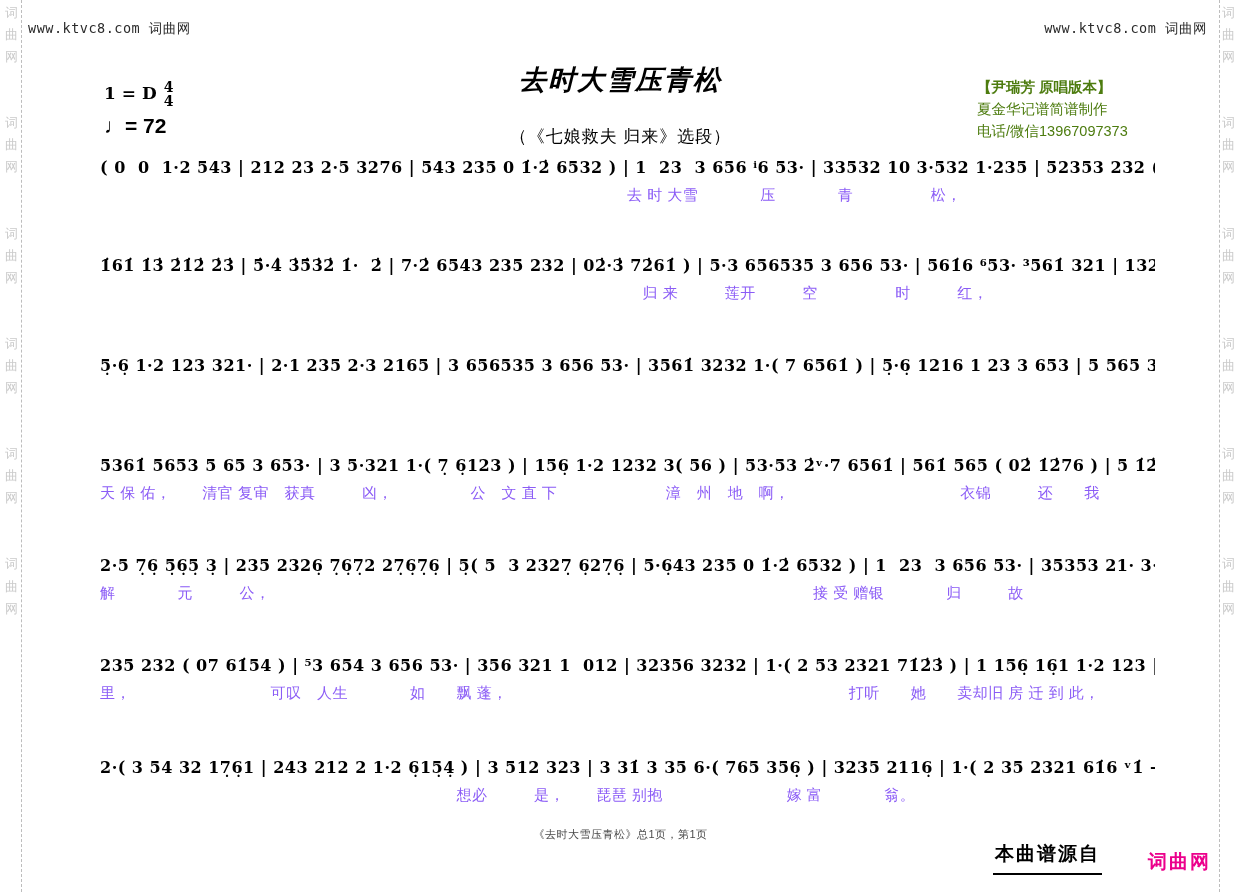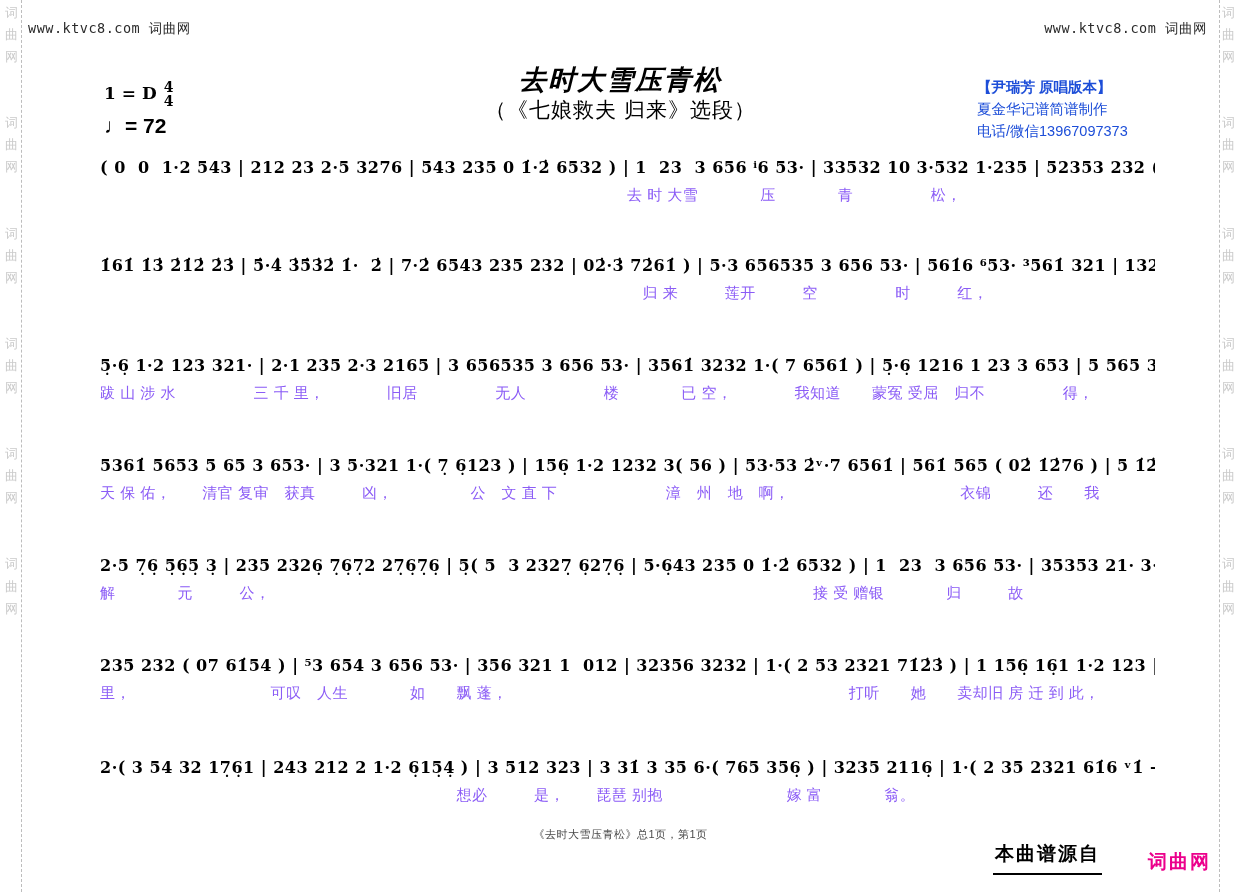--- a/index.html
+++ b/index.html
@@ -21,26 +21,26 @@
   
   .wm-top{
     position:absolute;top:20px;font-family:"DejaVu Sans Mono",monospace;
     font-size:13.5px;color:#2b2b2b;letter-spacing:.5px;
   }
   .wm-top.tl{left:28px;}
   .wm-top.tr{right:34px;}
   
   .center-wrap{position:absolute;left:0;right:0;text-align:center;}
   .title{top:62px;font-size:27px;font-weight:bold;letter-spacing:2px;font-style:italic;}
-  .subtitle{top:96px;font-size:21px;letter-spacing:1px;}
+  .subtitle{top:125px;font-size:17px;letter-spacing:1px;}
   .keysig{position:absolute;left:104px;top:80px;font-family:"DejaVu Serif",serif;font-weight:bold;font-size:17px;}
   .timesig{display:inline-block;vertical-align:middle;text-align:center;line-height:1;margin-left:6px;font-size:14px;}
   .timesig div{padding:0 1px;}
   .tempo{position:absolute;left:104px;top:114px;font-family:Liberation Sans, sans-serif;font-weight:bold;font-size:21px;}
-  .credits{position:absolute;left:977px;top:76px;width:185px;font-size:14.5px;line-height:22px;color:#1d4ed8;}
+  .credits{position:absolute;left:977px;top:76px;width:185px;font-size:14.5px;line-height:22px;color:#4d7c0f;}
   .credits .c1{font-weight:bold;}
   
   .system{position:absolute;left:100px;right:86px;}
   .notation{
     font-family:"DejaVu Serif",serif;font-weight:bold;font-size:16px;
     white-space:pre;letter-spacing:.5px;overflow:hidden;
   }
   .lyrics{
     margin-top:9px;font-size:15px;white-space:pre;letter-spacing:.5px;
     overflow:hidden;color:#8b5cf6;
@@ -94,21 +94,20 @@
 <div class="system" style="top:158px">
   <div class="notation">( 0  0  1·2 543 | 212 23 2·5 3276 | 543 235 0 1̇·2̇ 6532 ) | 1  23  3 656 ⁱ6 53· | 33532 10 3·532 1·235 | 52353 232 ( 03 56</div>
   <div class="lyrics">　　　　　　　　　　　　　　　　　　　　　　　　　　　　　　　　　　去 时 大雪　　　　压　　　　青　　　　　松，</div>
 </div>
 <div class="system" style="top:256px">
   <div class="notation">1̇61̇ 1̇3̇ 2̇1̇2̇ 2̇3̇ | 5̇·4̇ 3̇5̇3̇2̇ 1̇·  2̇ | 7·2̇ 6543 235 232 | 02̇·3̇ 72̇61̇ ) | 5·3 656535 3 656 53· | 561̇6 ⁶53· ³561̇ 321 | 132 121 ( 051̇ 6532 |</div>
   <div class="lyrics">　　　　　　　　　　　　　　　　　　　　　　　　　　　　　　　　　　　归 来　　　莲开　　　空　　　　　时　　　红，</div>
 </div>
 <div class="system" style="top:356px">
   <div class="notation">5̣·6̣ 1·2 123 321· | 2·1 235 2·3 2165 | 3 656535 3 656 53· | 3561̇ 3232 1·( 7 6561̇ ) | 5̣·6̣ 1216 1 23 3 653 | 5 565 321 ³23 216̣ |</div>
-  <div class="lyrics">跋 山 涉 水　　　　　三 千 里，　　　　旧居　　　　　无人　　　　　楼　　　　已 空，　　　　我知道　　蒙冤 受屈　归不　　　　　得，</div>
 </div>
 <div class="system" style="top:456px">
   <div class="notation">5361̇ 5653 5 65 3 653· | 3 5·321 1·( 7̣ 6̣123 ) | 156̣ 1·2 1232 3( 56 ) | 53·53 2̇ᵛ·7 6561̇ | 561̇ 565 ( 02̇ 1̇2̇76 ) | 5 1̇2̇1̇65 1·212 323 |</div>
   <div class="lyrics">天 保 佑，　　清官 复审　获真　　　凶，　　　　　公　文 直 下　　　　　　　漳　州　地　啊，　　　　　　　　　　　衣锦　　　还　　我</div>
 </div>
 <div class="system" style="top:556px">
   <div class="notation">2·5 7̣6̣ 5̣6̣5̣ 3̣ | 235 2326̣ 7̣6̣7̣2 27̣6̣7̣6̣ | 5̣( 5  3 2327̣ 6̣27̣6̣ | 5·6̣43 235 0 1̇·2̇ 6532 ) | 1  23  3 656 53· | 35353 21· 3·532 1235 |</div>
   <div class="lyrics">解　　　　元　　　公，　　　　　　　　　　　　　　　　　　　　　　　　　　　　　　　　　　　接 受 赠银　　　　归　　　故</div>
 </div>
 <div class="system" style="top:656px">

